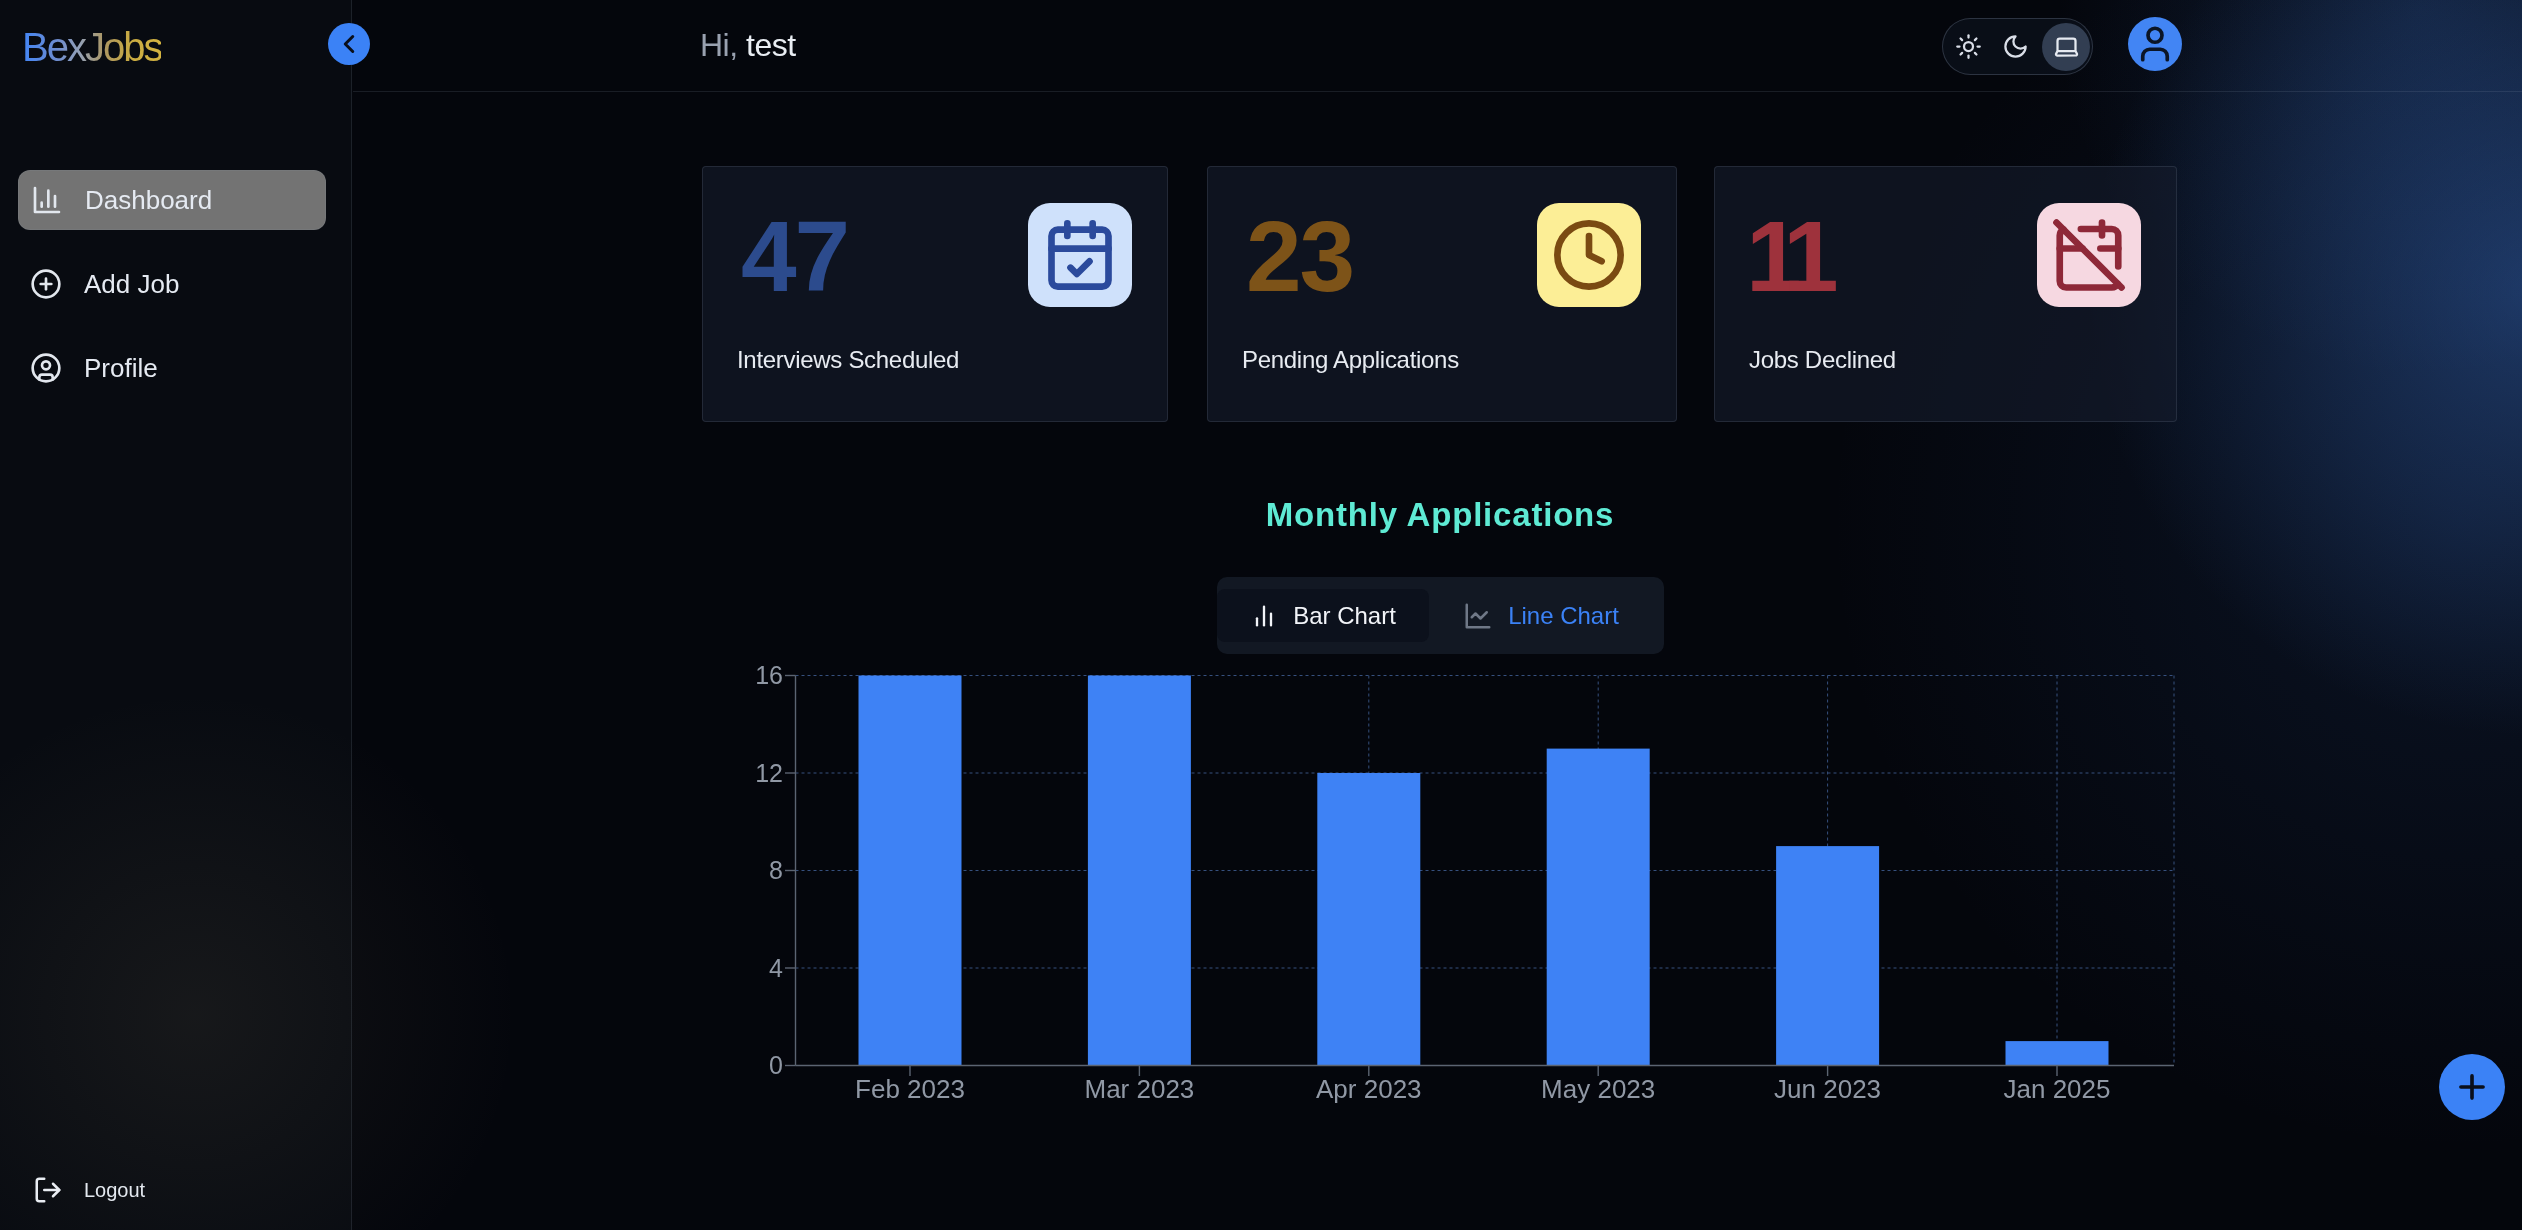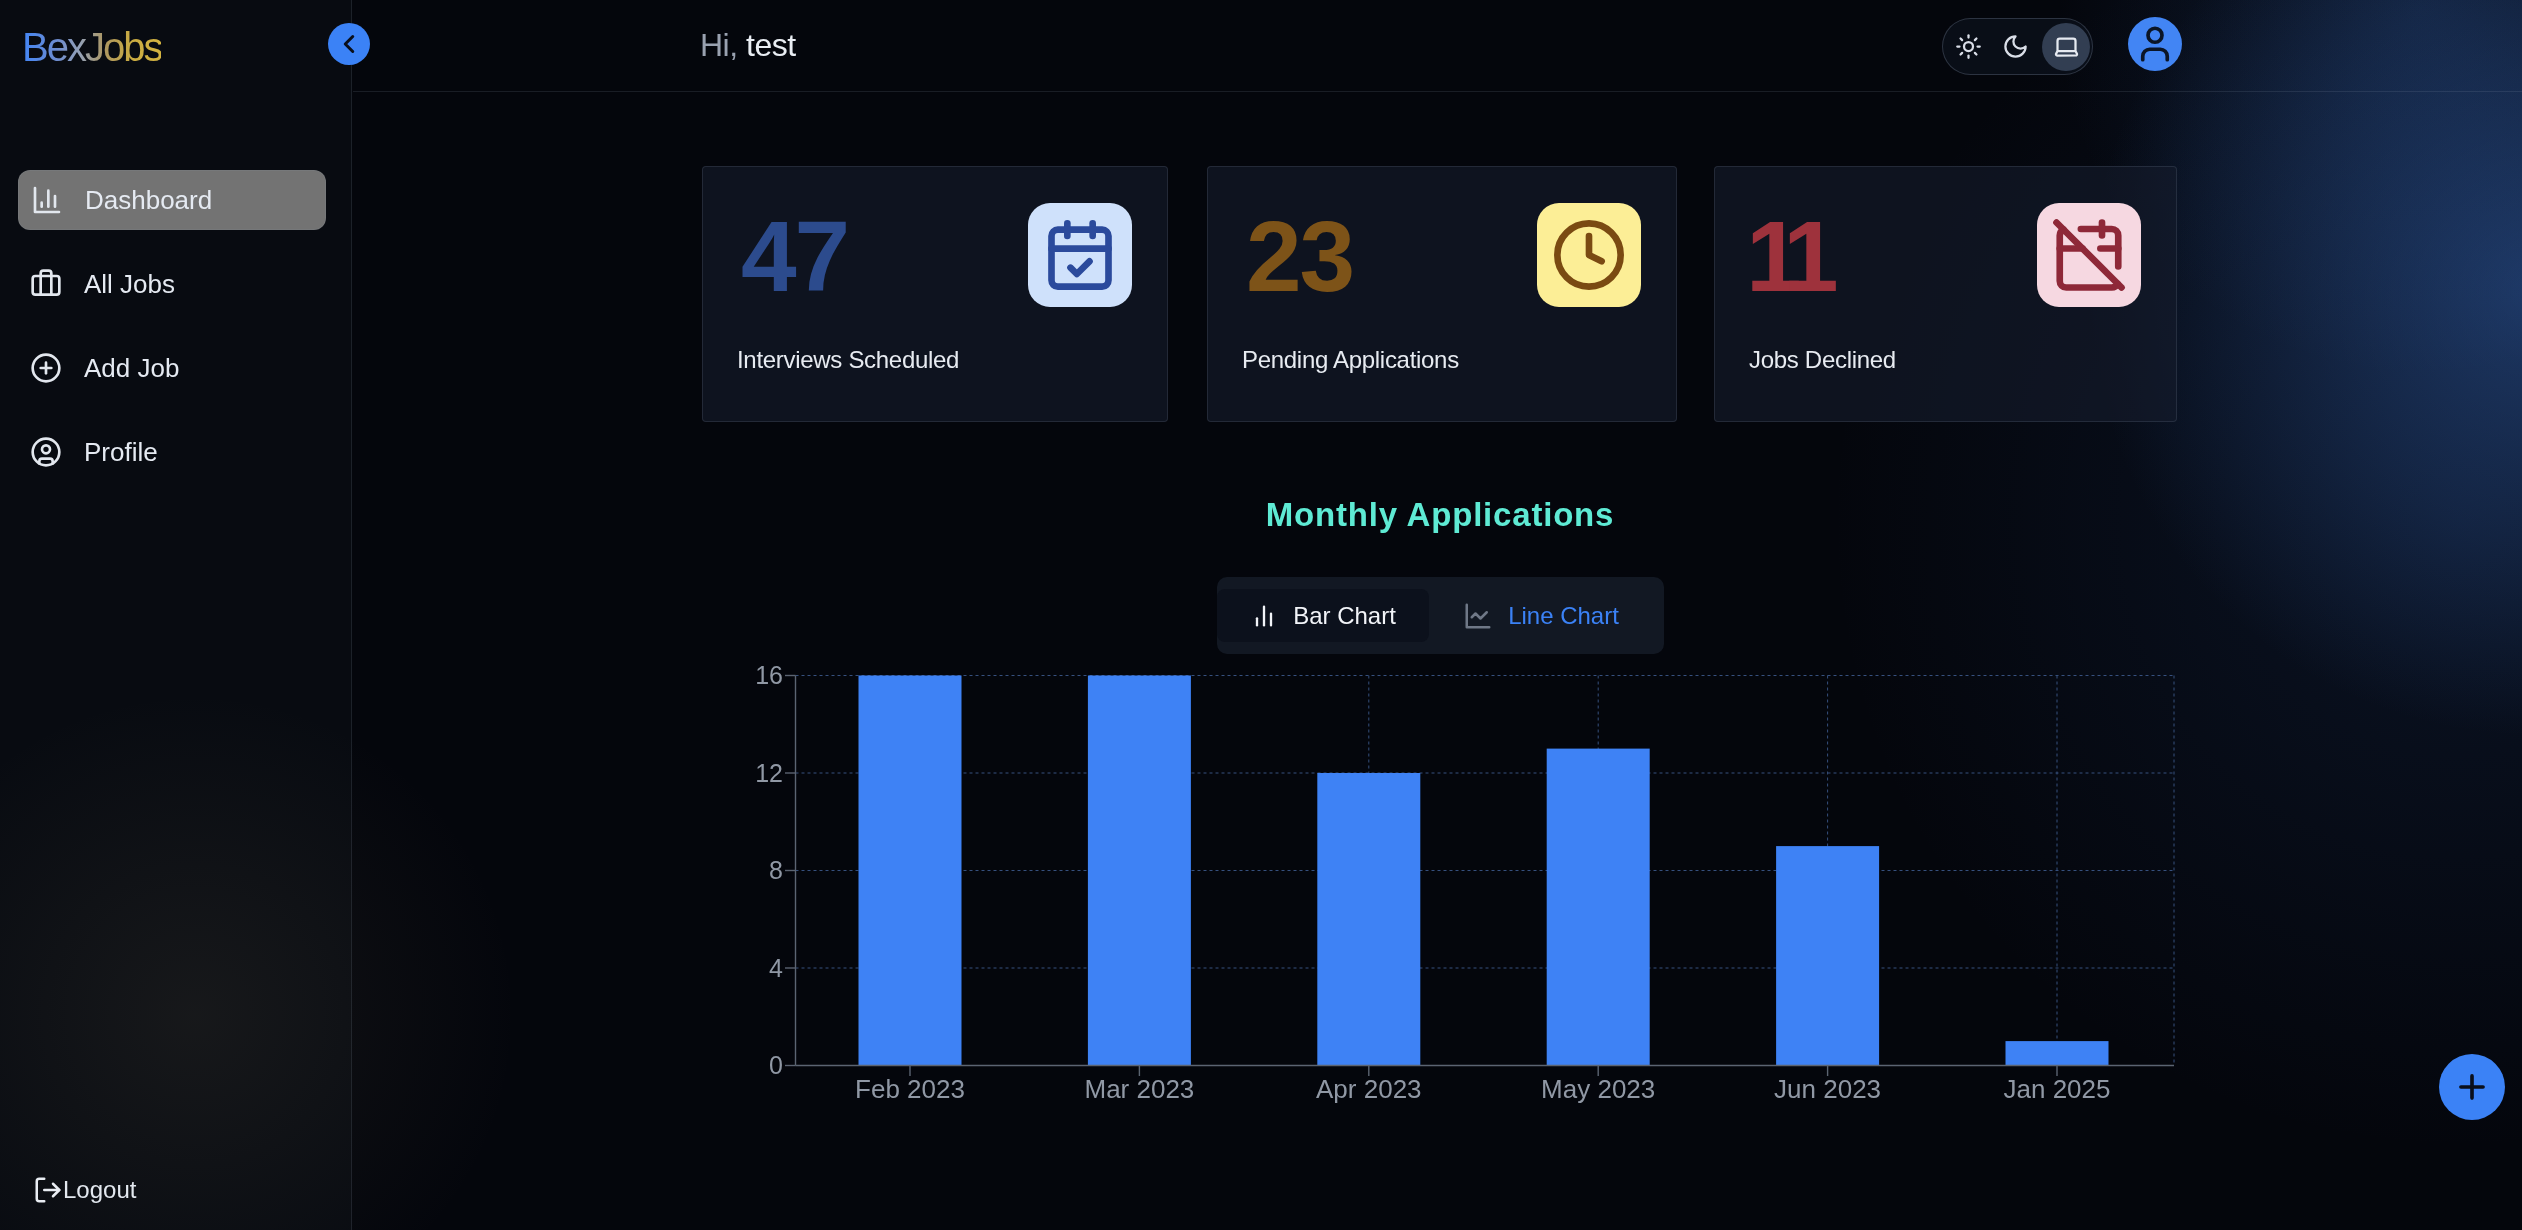--- a/index.html
+++ b/index.html
@@ -25,21 +25,21 @@
   -webkit-background-clip:text;background-clip:text;color:transparent;}
 .collapse{position:absolute;left:328px;top:23px;width:42px;height:42px;border-radius:50%;
   background:#3b82f6;display:flex;align-items:center;justify-content:center;z-index:5}
 .nav{position:absolute;left:18px;top:170px;width:308px}
 .navitem{position:relative;height:60px;margin-bottom:24px;border-radius:12px;
   display:flex;align-items:center;padding-left:12px;color:#dde3ec}
 .navitem.active{background:#737373;border:1px solid rgba(148,163,184,0.10)}
 .navitem svg{flex:0 0 auto}
 .navitem span{margin-left:22px;font-size:26px;color:#e5eaf2}
 .logout{position:absolute;left:33px;top:1175px;display:flex;align-items:center;color:#e3e8ef}
-.logout span{font-size:24px}
+.logout span{margin-left:21px;font-size:20px}
 
 .header{position:absolute;left:353px;top:0;width:2169px;height:92px;
   border-bottom:1px solid rgba(148,163,184,0.15)}
 .hitext{position:absolute;left:700px;top:27px;font-size:32px;font-weight:500;color:#e9edf3;letter-spacing:-0.5px}
 .hitext .dim{color:#99a1b0}
 .themepill{position:absolute;left:1942px;top:18px;width:151px;height:57px;border-radius:29px;
   border:1px solid rgba(148,163,184,0.26);background:rgba(13,20,32,0.6);
   display:flex;align-items:center;padding-left:12px}
 .themepill .m1{margin-left:20px}
 .themepill .m2{margin-left:13px}
@@ -77,27 +77,20 @@
 </div>
 <div class="nav">
   <div class="navitem active">
     <svg width="32" height="32" viewBox="0 0 24 24" fill="none" stroke="#e2e7ee" stroke-width="2" stroke-linecap="round" stroke-linejoin="round">
         <path d="M3 3v18h18"></path>
         <path d="M18 17V9"></path>
         <path d="M13 17V5"></path>
         <path d="M8 17v-3"></path>
       </svg>
     <span>Dashboard</span>
-  </div>
-  <div class="navitem">
-    <svg width="32" height="32" viewBox="0 0 24 24" fill="none" stroke="#e2e7ee" stroke-width="2" stroke-linecap="round" stroke-linejoin="round">
-        <path d="M16 20V4a2 2 0 0 0-2-2h-4a2 2 0 0 0-2 2v16"></path>
-        <rect width="20" height="14" x="2" y="6" rx="2"></rect>
-      </svg>
-    <span>All Jobs</span>
   </div>
   <div class="navitem">
     <svg width="32" height="32" viewBox="0 0 24 24" fill="none" stroke="#e2e7ee" stroke-width="2" stroke-linecap="round" stroke-linejoin="round">
         <circle cx="12" cy="12" r="10"></circle>
         <path d="M8 12h8"></path>
         <path d="M12 8v8"></path>
       </svg>
     <span>Add Job</span>
   </div>
   <div class="navitem">

